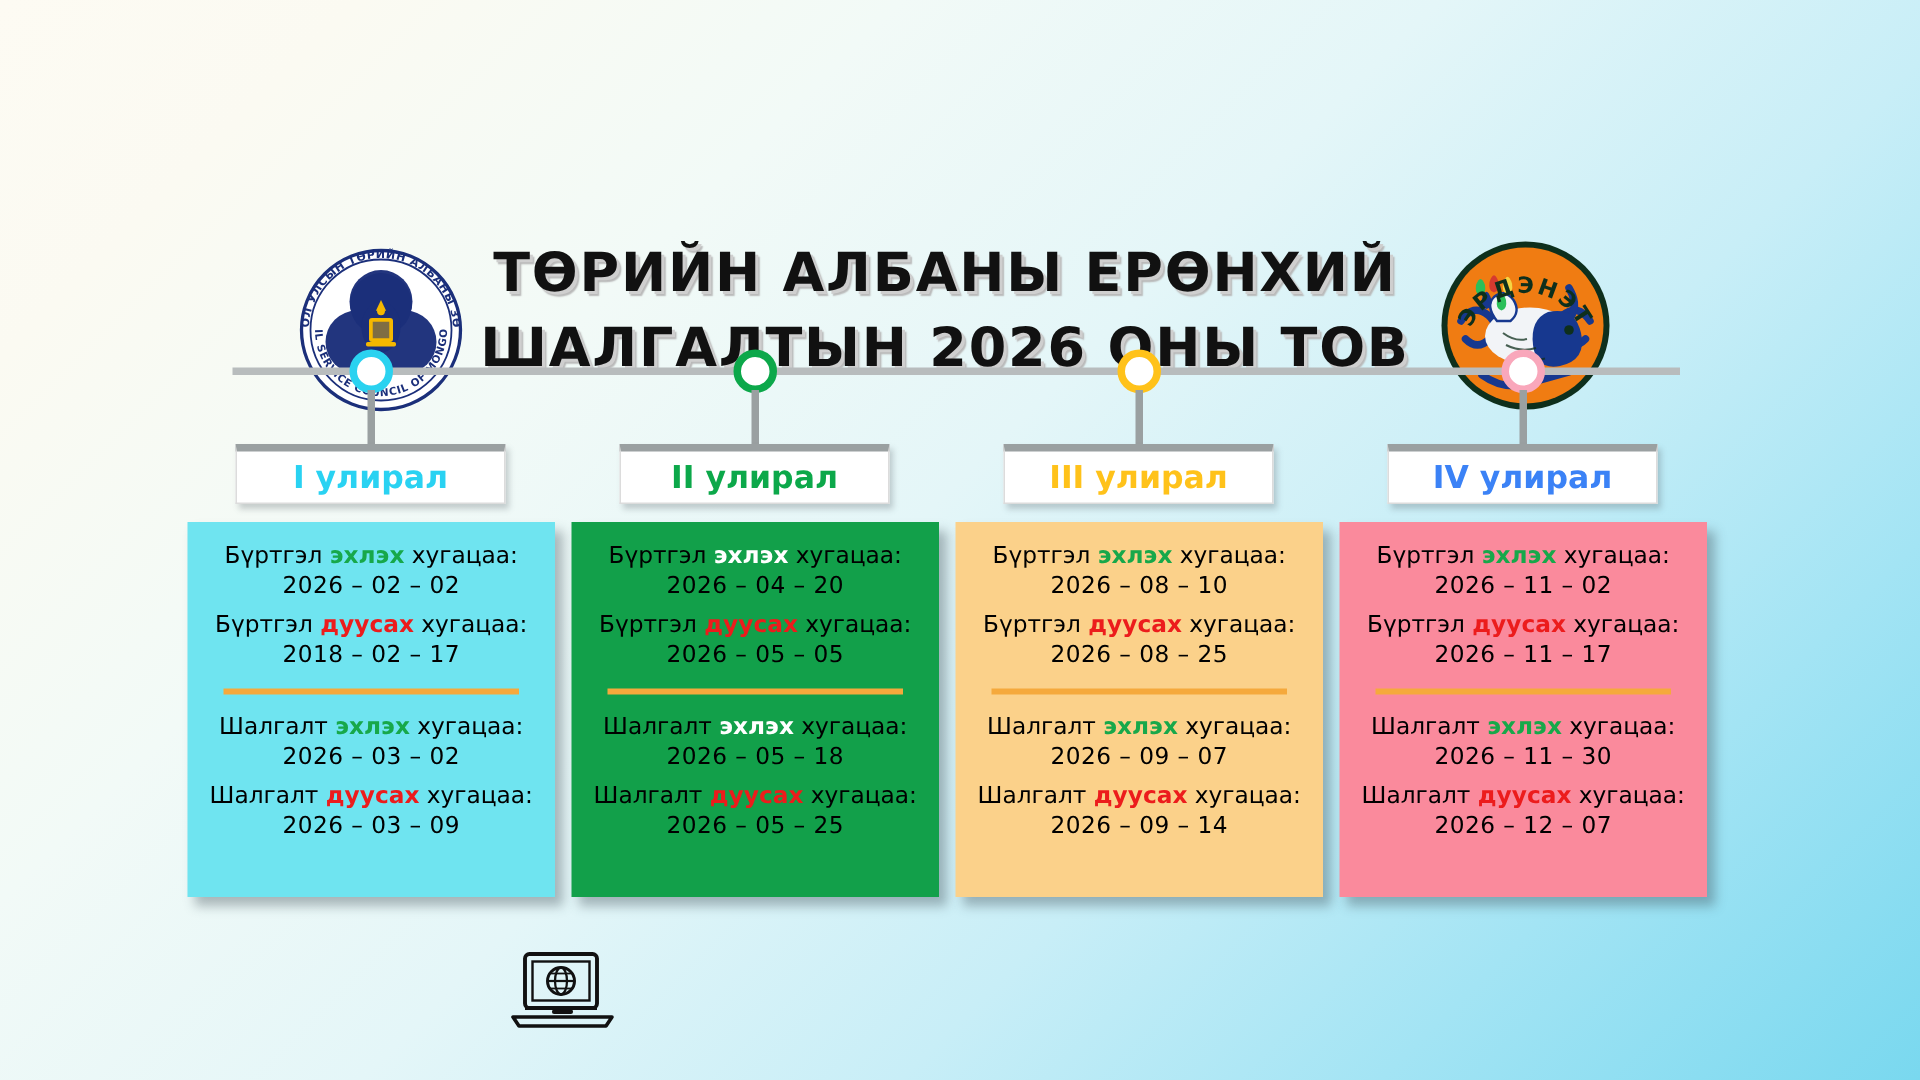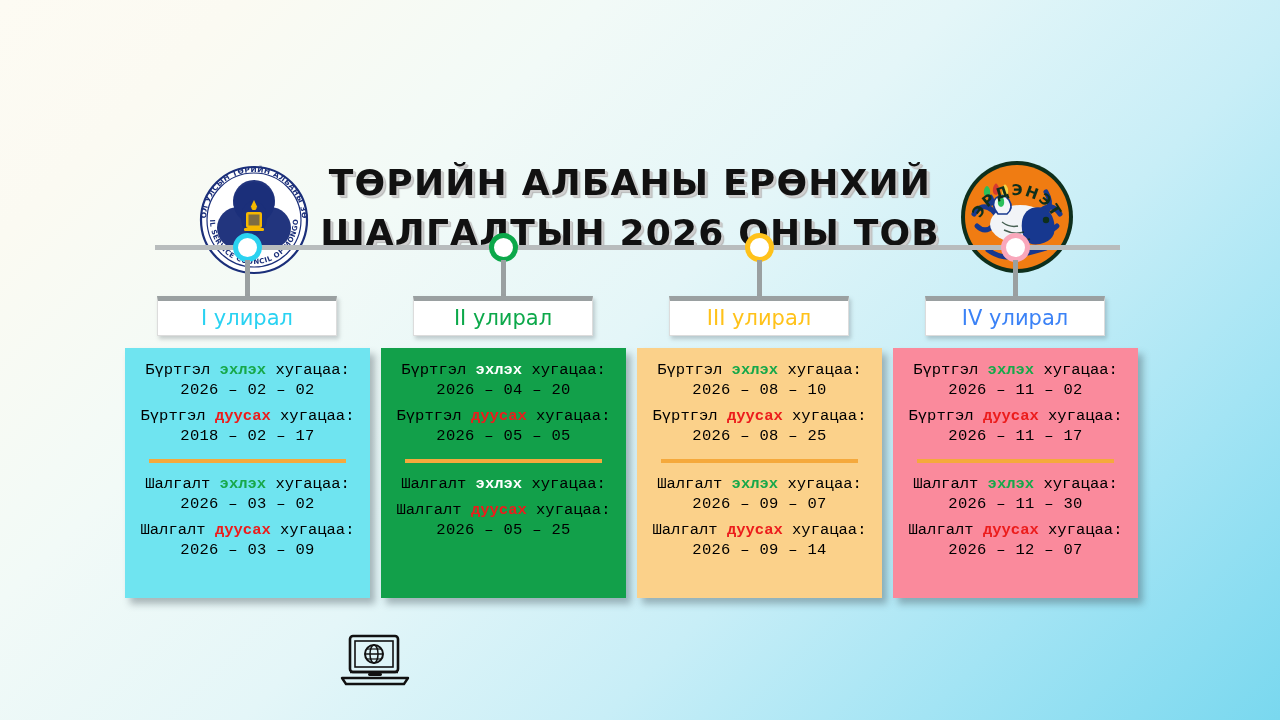--- a/index.html
+++ b/index.html
@@ -35,30 +35,30 @@
 
   
   .qlabel{
     position:absolute;top:296px;width:180px;height:40px;
     background:#fff;
     border:1px solid #dcdcdc;
     border-top:5px solid #9aa0a1;
     box-sizing:border-box;
     box-shadow:2px 3px 4px rgba(90,100,105,0.30);
     display:flex;align-items:center;justify-content:center;
-    font-size:21px;font-weight:normal;
+    font-size:21px;font-weight:bold;
   }
 
   
   .card{
     position:absolute;top:348px;width:245px;height:250px;
     box-shadow:5px 6px 7px rgba(60,75,85,0.38);
     box-sizing:border-box;
     padding:12px 8px 10px 8px;
-    display:flex;flex-direction:column;align-items:center;font-family:Liberation Mono, monospace;
+    display:flex;flex-direction:column;align-items:center;
   }
   .crow{
     width:100%;text-align:center;color:#000;
     font-size:15.5px;line-height:20px;
     margin-bottom:6px;
   }
   .crow .d{display:block;letter-spacing:0.3px;}
   .kw-start{font-weight:bold;}
   .kw-end{font-weight:bold;color:#ec1c1c;}
   .divider{width:86%;height:4px;background:#f5a93c;margin:7px 0 11px 0;}
@@ -182,21 +182,21 @@
         <div class="crow"><span>Бүртгэл </span><span class="kw-start" style="color: rgb(23, 168, 74);">эхлэх</span><span> хугацаа:</span><span class="d">2026 – 02 – 02</span></div>
         <div class="crow"><span>Бүртгэл </span><span class="kw-end">дуусах</span><span> хугацаа:</span><span class="d">2018 – 02 – 17</span></div>
         <div class="divider" style="background: rgb(245, 169, 60);"></div>
         <div class="crow"><span>Шалгалт </span><span class="kw-start" style="color: rgb(23, 168, 74);">эхлэх</span><span> хугацаа:</span><span class="d">2026 – 03 – 02</span></div>
         <div class="crow"><span>Шалгалт </span><span class="kw-end">дуусах</span><span> хугацаа:</span><span class="d">2026 – 03 – 09</span></div>
       </div>
       <div class="card" style="left: 381px; background: rgb(18, 160, 74);">
         <div class="crow"><span>Бүртгэл </span><span class="kw-start" style="color: rgb(255, 255, 255);">эхлэх</span><span> хугацаа:</span><span class="d">2026 – 04 – 20</span></div>
         <div class="crow"><span>Бүртгэл </span><span class="kw-end">дуусах</span><span> хугацаа:</span><span class="d">2026 – 05 – 05</span></div>
         <div class="divider" style="background: rgb(245, 169, 60);"></div>
-        <div class="crow"><span>Шалгалт </span><span class="kw-start" style="color: rgb(255, 255, 255);">эхлэх</span><span> хугацаа:</span></div>
+        <div class="crow"><span>Шалгалт </span><span class="kw-start" style="color: rgb(255, 255, 255);">эхлэх</span><span> хугацаа:</span><span class="d">2026 – 05 – 18</span></div>
         <div class="crow"><span>Шалгалт </span><span class="kw-end">дуусах</span><span> хугацаа:</span><span class="d">2026 – 05 – 25</span></div>
       </div>
       <div class="card" style="left: 637px; background: rgb(251, 209, 138);">
         <div class="crow"><span>Бүртгэл </span><span class="kw-start" style="color: rgb(23, 168, 74);">эхлэх</span><span> хугацаа:</span><span class="d">2026 – 08 – 10</span></div>
         <div class="crow"><span>Бүртгэл </span><span class="kw-end">дуусах</span><span> хугацаа:</span><span class="d">2026 – 08 – 25</span></div>
         <div class="divider" style="background: rgb(245, 169, 60);"></div>
         <div class="crow"><span>Шалгалт </span><span class="kw-start" style="color: rgb(23, 168, 74);">эхлэх</span><span> хугацаа:</span><span class="d">2026 – 09 – 07</span></div>
         <div class="crow"><span>Шалгалт </span><span class="kw-end">дуусах</span><span> хугацаа:</span><span class="d">2026 – 09 – 14</span></div>
       </div>
       <div class="card" style="left: 893px; background: rgb(250, 138, 156);">

